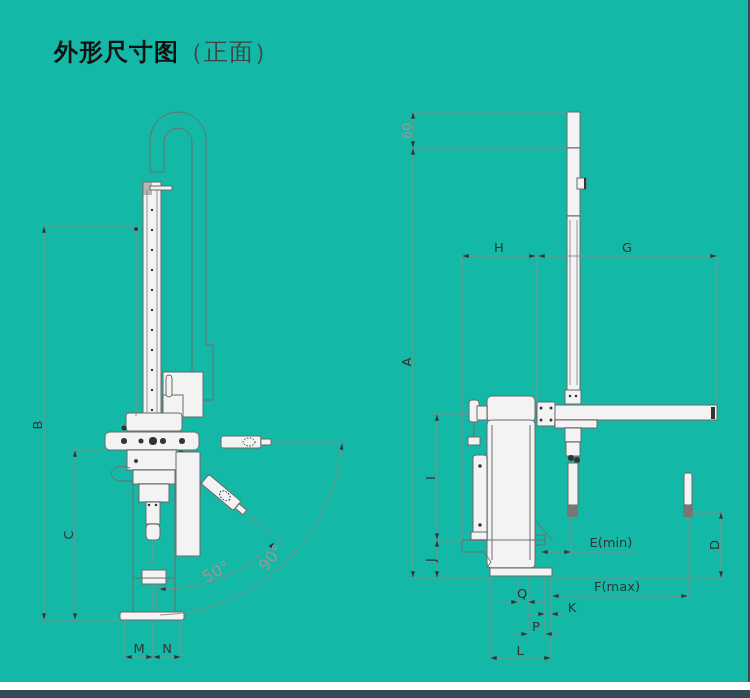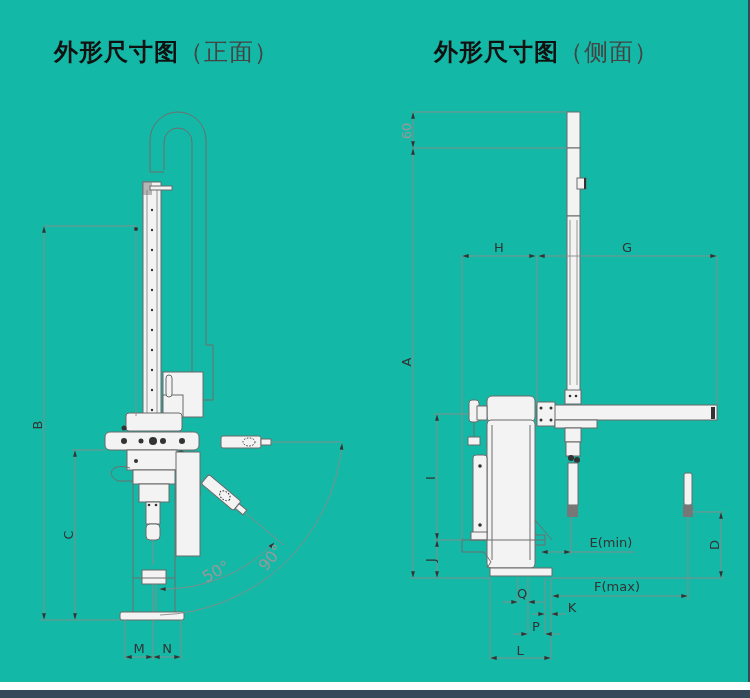--- a/index.html
+++ b/index.html
@@ -31,23 +31,20 @@
   .angtxt { font-family: "DejaVu Sans", "Liberation Sans", sans-serif; font-size: 16px; fill: #999; }
 </style>
 </head>
 <body>
 
 <div class="canvas">
 
   <div class="title title-front">
     <span class="bold">外形尺寸图</span><span class="paren">（正面）</span>
   </div>
-  <div class="title title-side">
-    <span class="bold">外形尺寸图</span><span class="paren">（侧面）</span>
-  </div>
 
   <svg width="750" height="698" viewBox="0 0 750 698">
     <defs>
       <marker id="arr" viewBox="0 0 10 10" refX="9" refY="5" markerWidth="7" markerHeight="7" orient="auto-start-reverse">
         <path d="M0,2 L10,5 L0,8 z" fill="#333"></path>
       </marker>
     </defs>
 
     <g>
 

